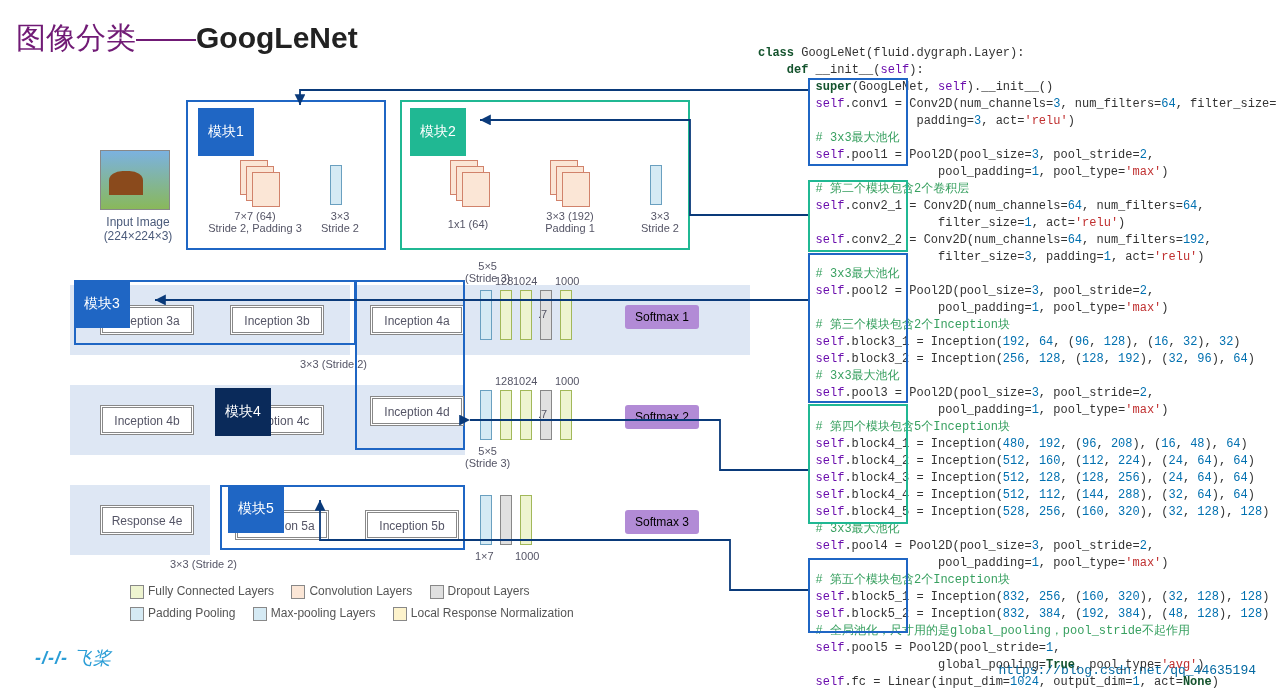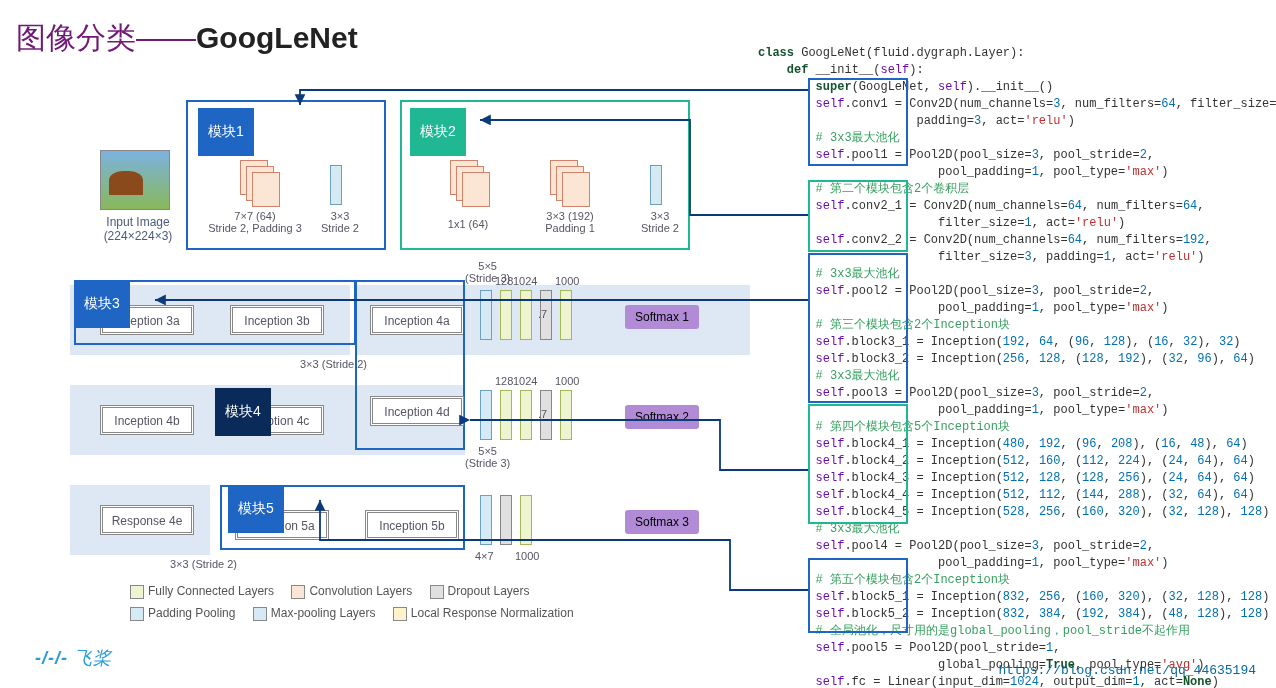--- a/index.html
+++ b/index.html
@@ -148,21 +148,21 @@
   <div class="lbl" style="left:100px; top:468px;">3×3 (Stride 2)</div>
   <div class="box-blue" style="left:150px; top:395px; width:245px; height:65px;"></div>
   <div class="tag" style="left:158px; top:395px;">模块5</div>
   <div class="inc" style="left:165px; top:420px;">Inception 5a</div>
   <div class="inc" style="left:295px; top:420px;">Inception 5b</div>
 
   <div class="avgp" style="left:410px; top:405px;"></div>
   <div class="drop" style="left:430px; top:405px;"></div>
   <div class="fc" style="left:450px; top:405px;"></div>
   <div class="softmax" style="left:555px; top:420px;">Softmax 3</div>
-  <div class="lbl" style="left:405px;top:460px;">4×7</div>
+  <div class="lbl" style="left:405px;top:460px;">1×7</div>
   <div class="lbl" style="left:445px;top:460px;">1000</div>
 
   <div class="legend" style="left:60px; top:490px;">
     <div><span class="sw" style="background:#eef4d0;"></span><span>Fully Connected Layers</span></div>
     <div><span class="sw" style="background:#fbe6d6;"></span><span>Convolution Layers</span></div>
     <div><span class="sw" style="background:#e0e0e0;"></span><span>Dropout Layers</span></div><br>
     <div><span class="sw" style="background:#d5eaf4;"></span><span>Padding Pooling</span></div>
     <div><span class="sw" style="background:#d5eaf4;"></span><span>Max-pooling Layers</span></div>
     <div><span class="sw" style="background:#fdf3cc;"></span><span>Local Response Normalization</span></div>
   </div>

